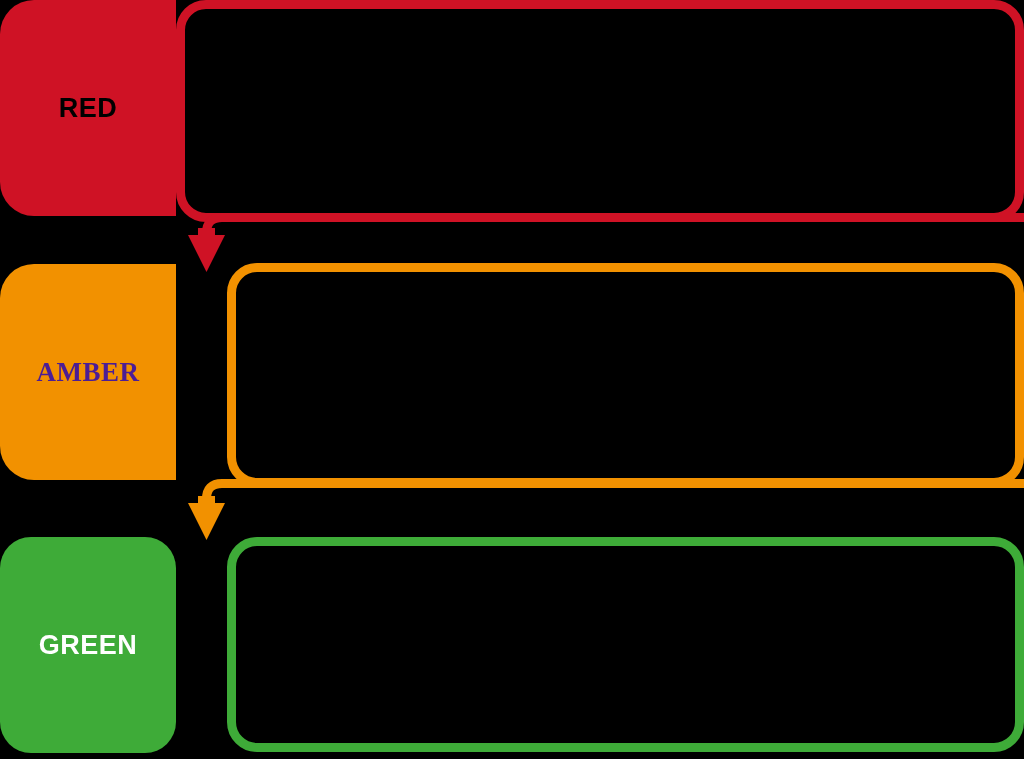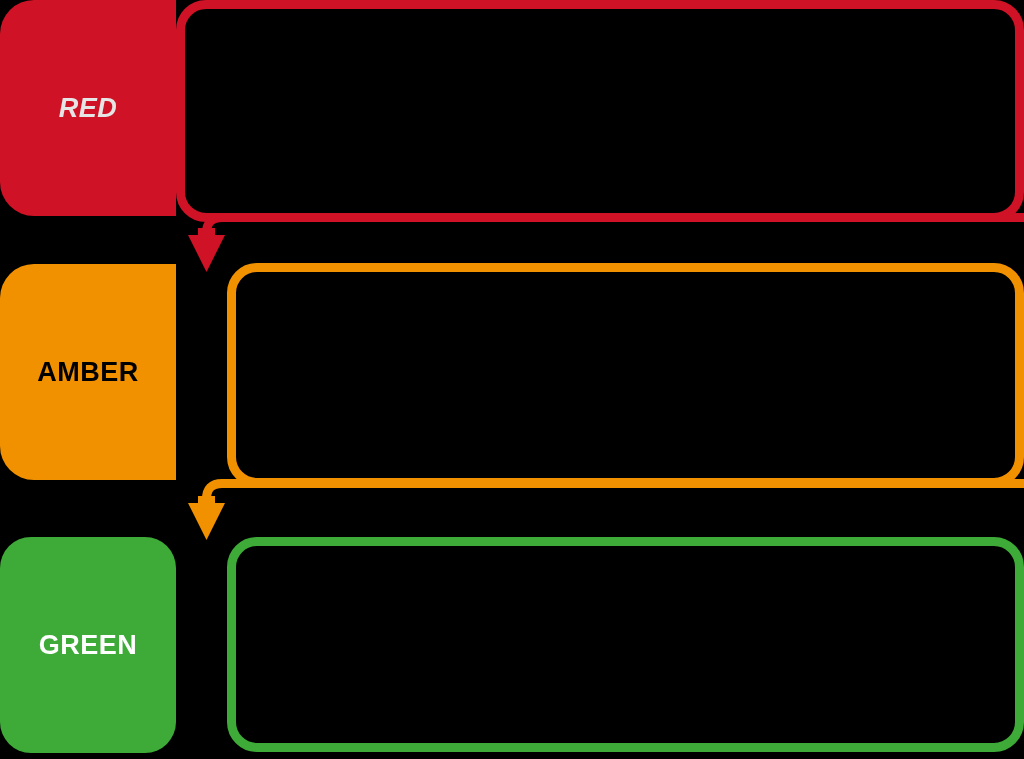--- a/index.html
+++ b/index.html
@@ -55,28 +55,28 @@
     pointer-events: none;
   }
 </style>
 </head>
 <body style="background: rgb(0, 0, 0);">
 
 <div id="stage" style="background: rgb(0, 0, 0);">
 
   <div class="row">
     <div class="chip" id="chip-red" style="left: 0px; top: 0px; width: 176px; height: 216px; background: rgb(207, 18, 37); border-top-left-radius: 34px; border-bottom-left-radius: 34px;">
-      <span class="chip-label" style="color: #e5e5e5; font-style: italic;">RED</span>
+      <span class="chip-label" style="color: #000000;">RED</span>
     </div>
     <div class="panel" id="panel-red" style="left: 176px; top: 0px; width: 848px; height: 222px; border: 9px solid rgb(207, 18, 37); border-radius: 30px;"></div>
   </div>
 
   <div class="row">
     <div class="chip" id="chip-amber" style="left: 0px; top: 264px; width: 176px; height: 216px; background: rgb(242, 145, 0); border-top-left-radius: 34px; border-bottom-left-radius: 34px;">
-      <span class="chip-label" style="color: #000000;">AMBER</span>
+      <span class="chip-label" style="color: #4c1d95; font-family: Liberation Serif, serif;">AMBER</span>
     </div>
     <div class="panel" id="panel-amber" style="left: 227px; top: 263px; width: 797px; height: 224px; border: 9px solid rgb(242, 145, 0); border-radius: 30px;"></div>
   </div>
 
   <div class="row">
     <div class="chip" id="chip-green" style="left: 0px; top: 537px; width: 176px; height: 216px; background: rgb(62, 171, 56); border-top-left-radius: 34px; border-bottom-left-radius: 34px; border-radius: 31px;">
       <span class="chip-label" style="color: rgb(255, 255, 255);">GREEN</span>
     </div>
     <div class="panel" id="panel-green" style="left: 227px; top: 537px; width: 797px; height: 215px; border: 9px solid rgb(62, 171, 56); border-radius: 30px;"></div>
   </div>

